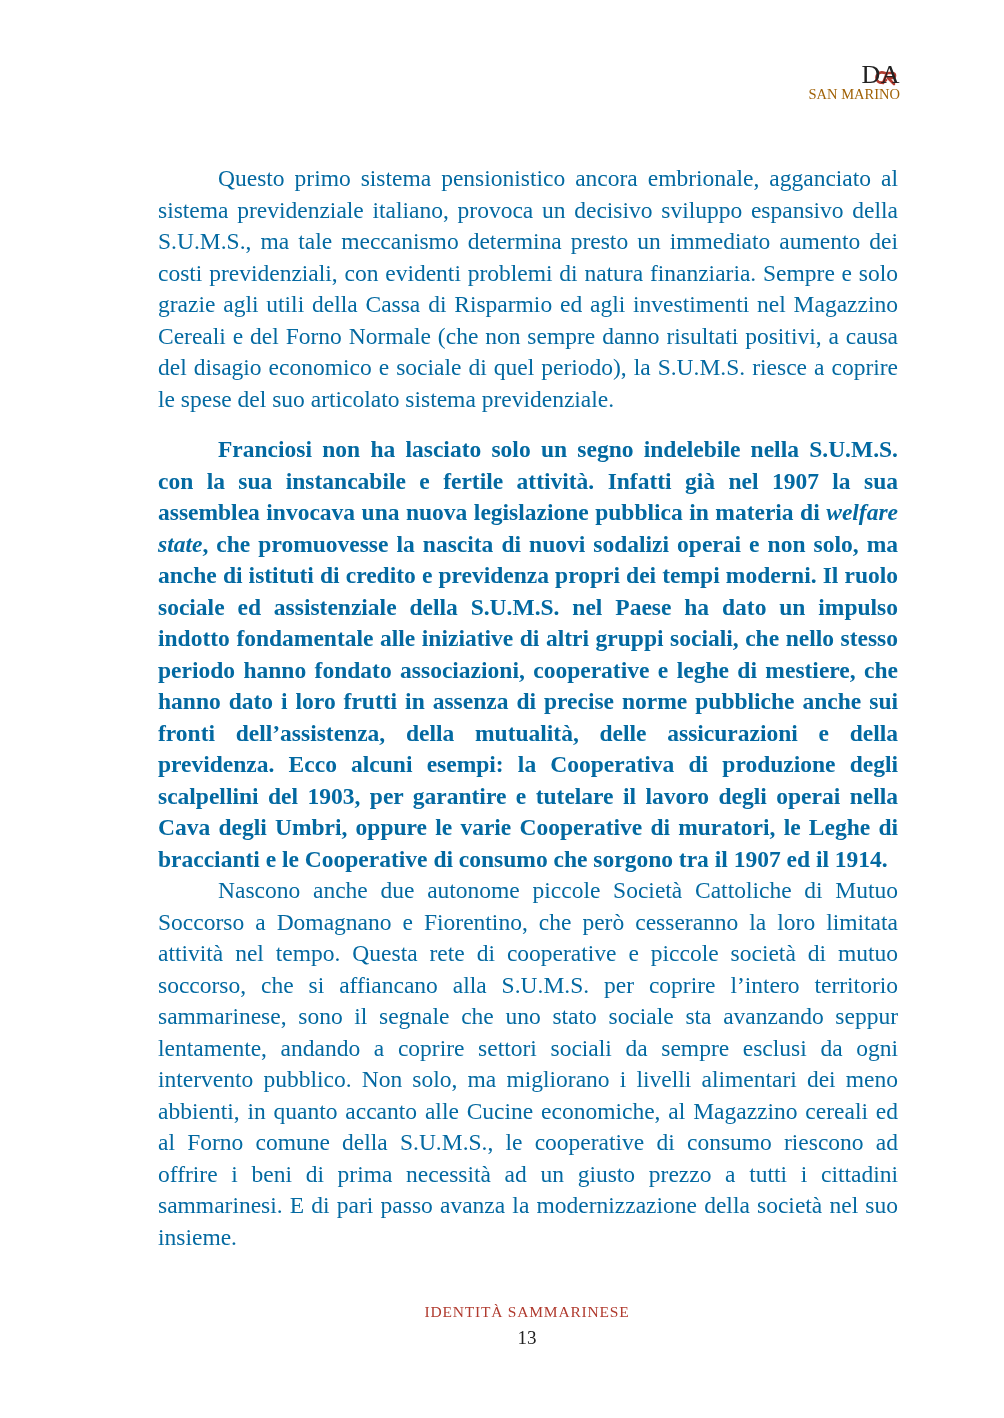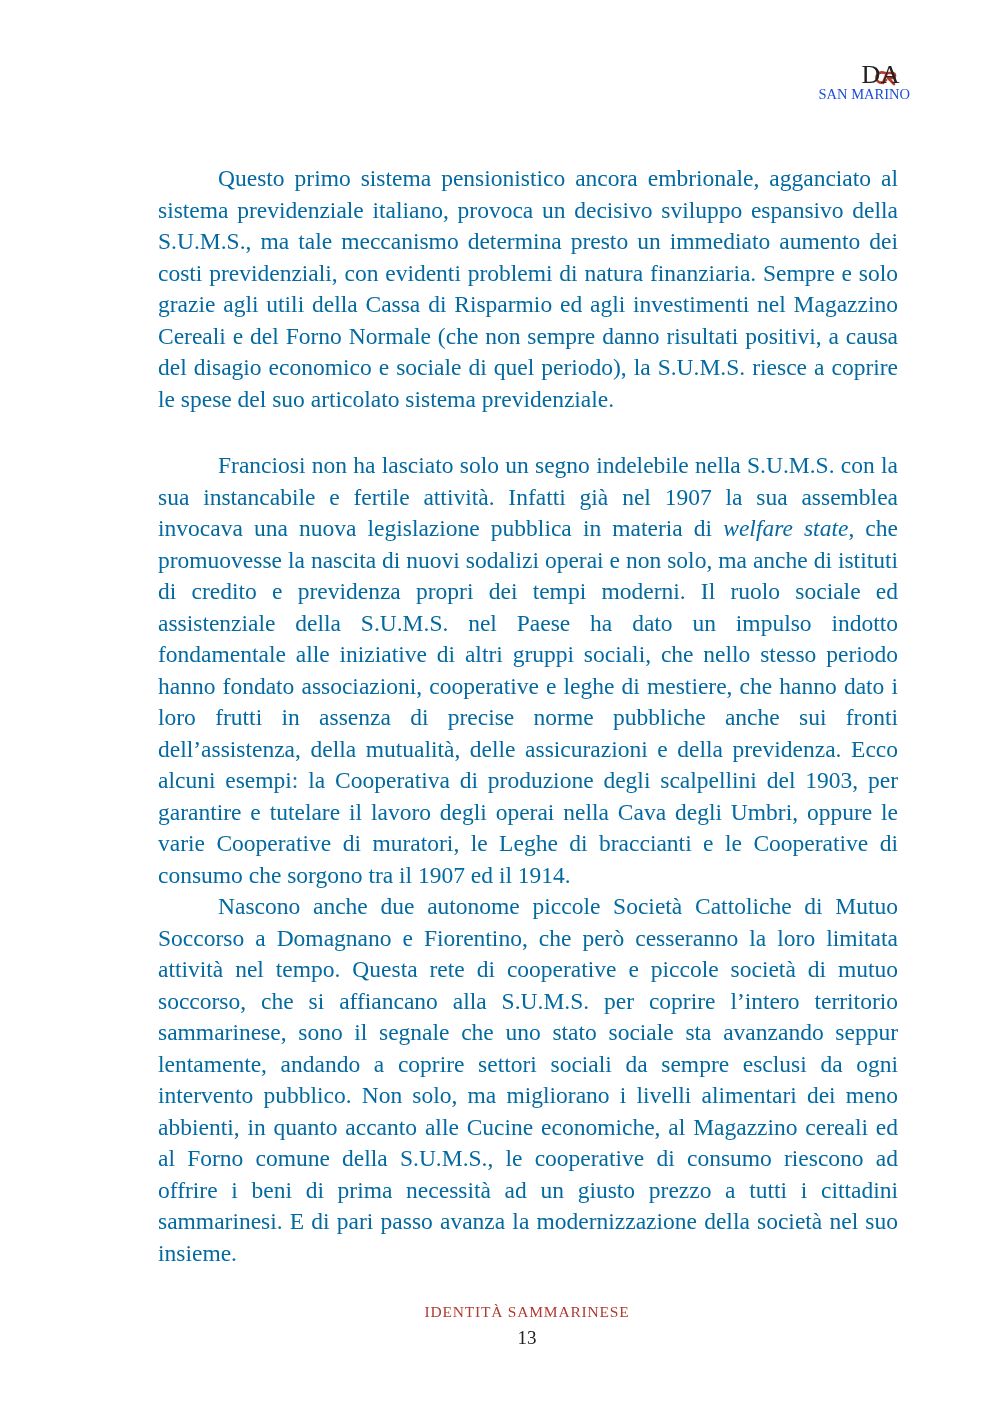--- a/index.html
+++ b/index.html
@@ -1,22 +1,22 @@
 <!DOCTYPE html>
 <html><head>
 <meta charset="utf-8">
 <style>
   html, body { margin: 0; padding: 0; background: #ffffff; }
   body { width: 1004px; height: 1418px; position: relative; overflow: hidden; font-family: "Liberation Serif", "DejaVu Serif", serif; color: #222; }
   .logo { position: absolute; right: 104px; top: 68px; width: 26px; height: 16px; }
   .hdr-da { position: absolute; right: 104px; top: 84px; font-size: 26px; line-height: 26px; font-weight: normal; color: #222; letter-spacing: 0.5px; }
-  .hdr-sm { position: absolute; right: 94px; top: 84px; font-size: 14.5px; line-height: 14px; color: #1d4ed8; white-space: nowrap; }
+  .hdr-sm { position: absolute; right: 104px; top: 84px; font-size: 14.5px; line-height: 14px; color: #a16207; white-space: nowrap; }
   .text { position: absolute; left: 158px; top: 163px; width: 740px; font-size: 23.5px; line-height: 31.5px; text-align: justify; color: #0369a1; }
   .text p { margin: 0; text-indent: 60px; }
-  .text p.gap { margin-top: 35px; }
+  .text p.gap { margin-top: 19px; font-weight: bold; }
   .text em { font-style: italic; }
   .footer-title { position: absolute; left: 0; width: 1054px; top: 1303px; text-align: center; font-size: 15.5px; color: #b03a2e; letter-spacing: 0.8px; }
   .page-num { position: absolute; left: 0; width: 1054px; top: 1327px; text-align: center; font-size: 19px; color: #222; }
 </style>
 </head>
 <body>
 
 <svg class="logo" viewBox="0 0 26 16" style="top:70px;">
   <path d="M11 3 C5 1 1 5 3 10 C5 14 10 13 12 10" fill="none" stroke="#b03a2e" stroke-width="2.6" stroke-linecap="round"></path>
   <path d="M9 13 L13 3 L18 3 C22 3 22 8 18 8 L14 8 L20 14" fill="none" stroke="#b03a2e" stroke-width="2.6" stroke-linecap="round" stroke-linejoin="round"></path>

